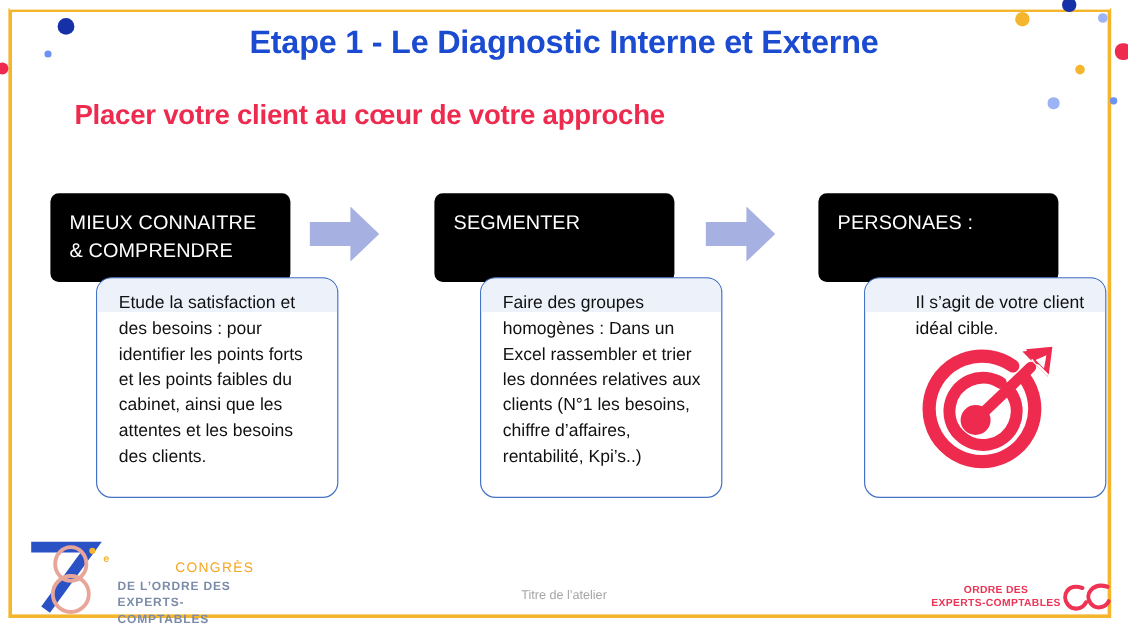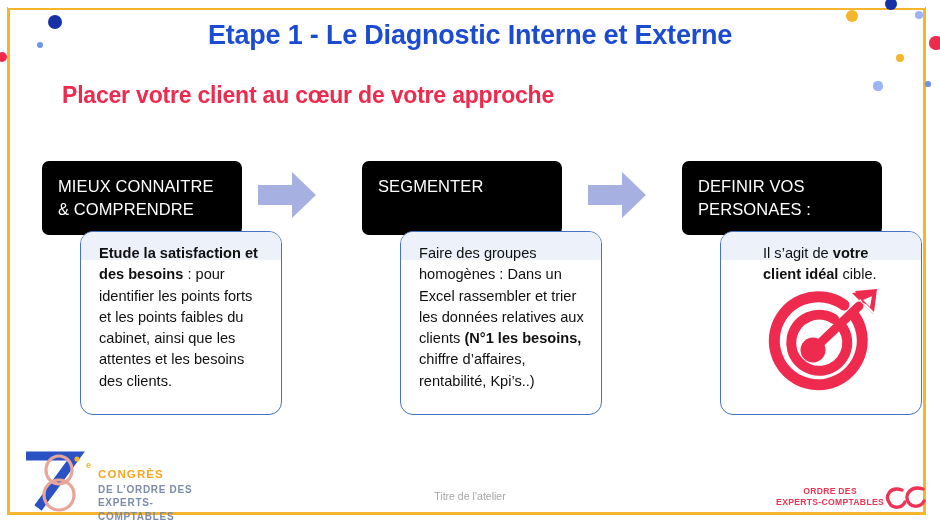--- a/index.html
+++ b/index.html
@@ -106,21 +106,21 @@
     background: #EDF1FA;
   }
   .body-text {
     position: relative;
     z-index: 2;
     font-size: 14.6px;
     line-height: 1.46;
     color: #101010;
     padding: 11px 14px 0 18px;
   }
-  .body-text b { font-weight: bold; }
+  .body-text b { font-weight: normal; }
 
   
   .arrow {
     position: absolute;
     width: 58px;
     height: 46px;
   }
 
   
   .target-icon {
@@ -164,24 +164,25 @@
     letter-spacing: 0.3px;
     white-space: nowrap;
   }
   .logo-left-txt {
     position: absolute;
     left: 80px;
     top: 22px;
   }
   .logo-congres {
     font-size: 11.5px;
-    font-weight: bold;
+    font-weight: normal;
     color: #F5A623;
     letter-spacing: 1.1px;
     line-height: 1.1;
+    margin-left: 48px;
   }
   .logo-sub {
     font-size: 10px;
     font-weight: bold;
     color: #7C8CA8;
     letter-spacing: 0.7px;
     line-height: 1.35;
     margin-top: 2px;
   }
 </style>
@@ -239,21 +240,20 @@
   </div>
 
   <div class="arrow" style="left:588px; top:172px;">
     <svg viewBox="0 0 58 46" width="58" height="46">
       <polygon points="0,13 34,13 34,0 58,23 34,46 34,33 0,33" fill="#A6B1E1"></polygon>
     </svg>
   </div>
 
   <div class="col">
     <div class="head-box" style="left:682px; top:161px; width:200px; height:74px;">
-      <div>DEFINIR VOS</div>
       <div>PERSONAES :</div>
     </div>
     <div class="body-card" style="left:720px; top:231px; width:202px; height:184px;padding-left:24px;">
       <div class="body-text">
         <span>Il s’agit de </span><b>votre client idéal</b><span> cible.</span>
       </div>
     </div>
 
     <div class="target-icon" style="left:760px; top:288px;">
       <svg width="118" height="112" viewBox="0 0 118 112">

